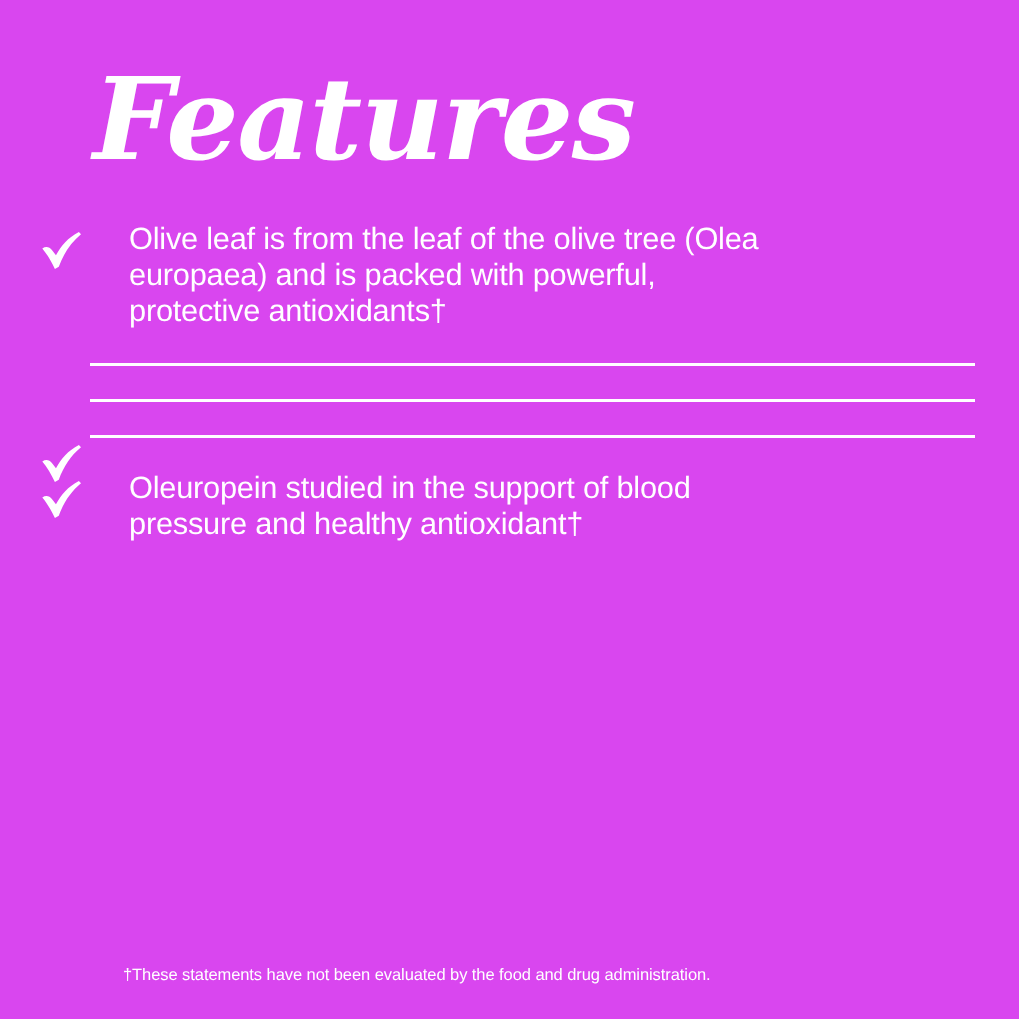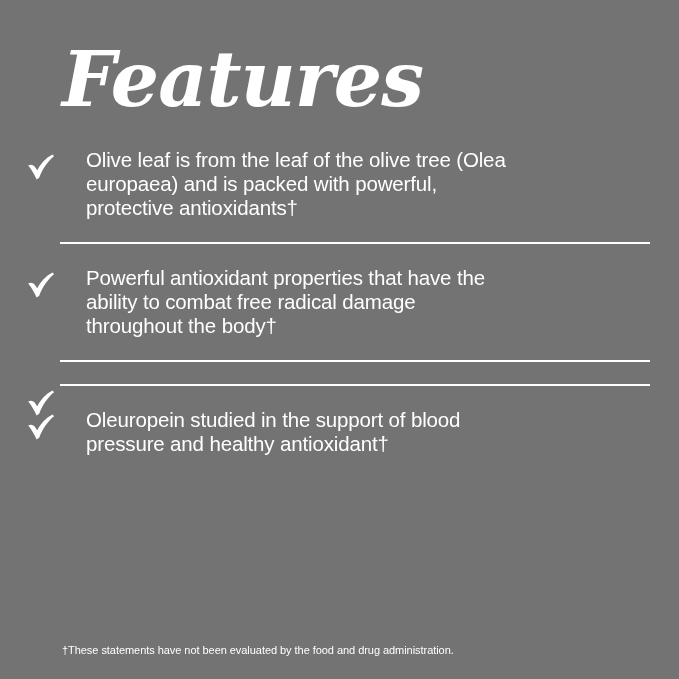--- a/index.html
+++ b/index.html
@@ -86,50 +86,42 @@
     left: 62px;
     bottom: 22px;
     width: 560px;
     color: #FFFFFF;
     font-family: "Liberation Sans", sans-serif;
     font-size: 11px;
     line-height: 13.5px;
     letter-spacing: -0.05px;
     -webkit-font-smoothing: antialiased;
   }
-  #footnote .foot-line { display: block; }
+  #footnote .foot-line { display: block; margin-left: 20px; }
 </style>
 </head>
 <body>
 
-<div id="feature-card" style="background: #737373;">
+<div id="feature-card" style="background: #d946ef;">
 
   <div id="page-title">Features</div>
 
   <div id="features-list">
 
     <div class="feature-item">
       <span class="check-icon">
         <svg viewBox="0 0 28 26" xmlns="http://www.w3.org/2000/svg" aria-hidden="true">
           <path d="M1.2 11.6 C3.6 10.0 6.0 10.6 7.6 12.6 L10.3 16.2 C13.6 10.0 18.4 4.2 25.6 0.6 L27.0 2.2 C20.4 7.6 15.4 15.0 12.2 23.8 L9.6 25.4 C7.2 20.2 4.4 15.4 1.2 11.6 Z" fill="#FFFFFF"></path>
         </svg>
       </span>
       <span class="feature-text">Olive leaf is from the leaf of the olive tree (Olea europaea) and is packed with powerful, protective antioxidants†</span>
     </div>
 
     <div class="feature-divider" style="background: rgb(255, 255, 255);"></div>
 
-    <div class="feature-item">
-      <span class="check-icon">
-        <svg viewBox="0 0 28 26" xmlns="http://www.w3.org/2000/svg" aria-hidden="true">
-          <path d="M1.2 11.6 C3.6 10.0 6.0 10.6 7.6 12.6 L10.3 16.2 C13.6 10.0 18.4 4.2 25.6 0.6 L27.0 2.2 C20.4 7.6 15.4 15.0 12.2 23.8 L9.6 25.4 C7.2 20.2 4.4 15.4 1.2 11.6 Z" fill="#FFFFFF"></path>
-        </svg>
-      </span>
-      <span class="feature-text">Powerful antioxidant properties that have the ability to combat free radical damage throughout the body†</span>
-    </div>
 
     <div class="feature-divider" style="background: rgb(255, 255, 255);"></div>
 
     <div class="feature-item">
       <span class="check-icon">
         <svg viewBox="0 0 28 26" xmlns="http://www.w3.org/2000/svg" aria-hidden="true">
           <path d="M1.2 11.6 C3.6 10.0 6.0 10.6 7.6 12.6 L10.3 16.2 C13.6 10.0 18.4 4.2 25.6 0.6 L27.0 2.2 C20.4 7.6 15.4 15.0 12.2 23.8 L9.6 25.4 C7.2 20.2 4.4 15.4 1.2 11.6 Z" fill="#FFFFFF"></path>
         </svg>
       </span>
     </div>

